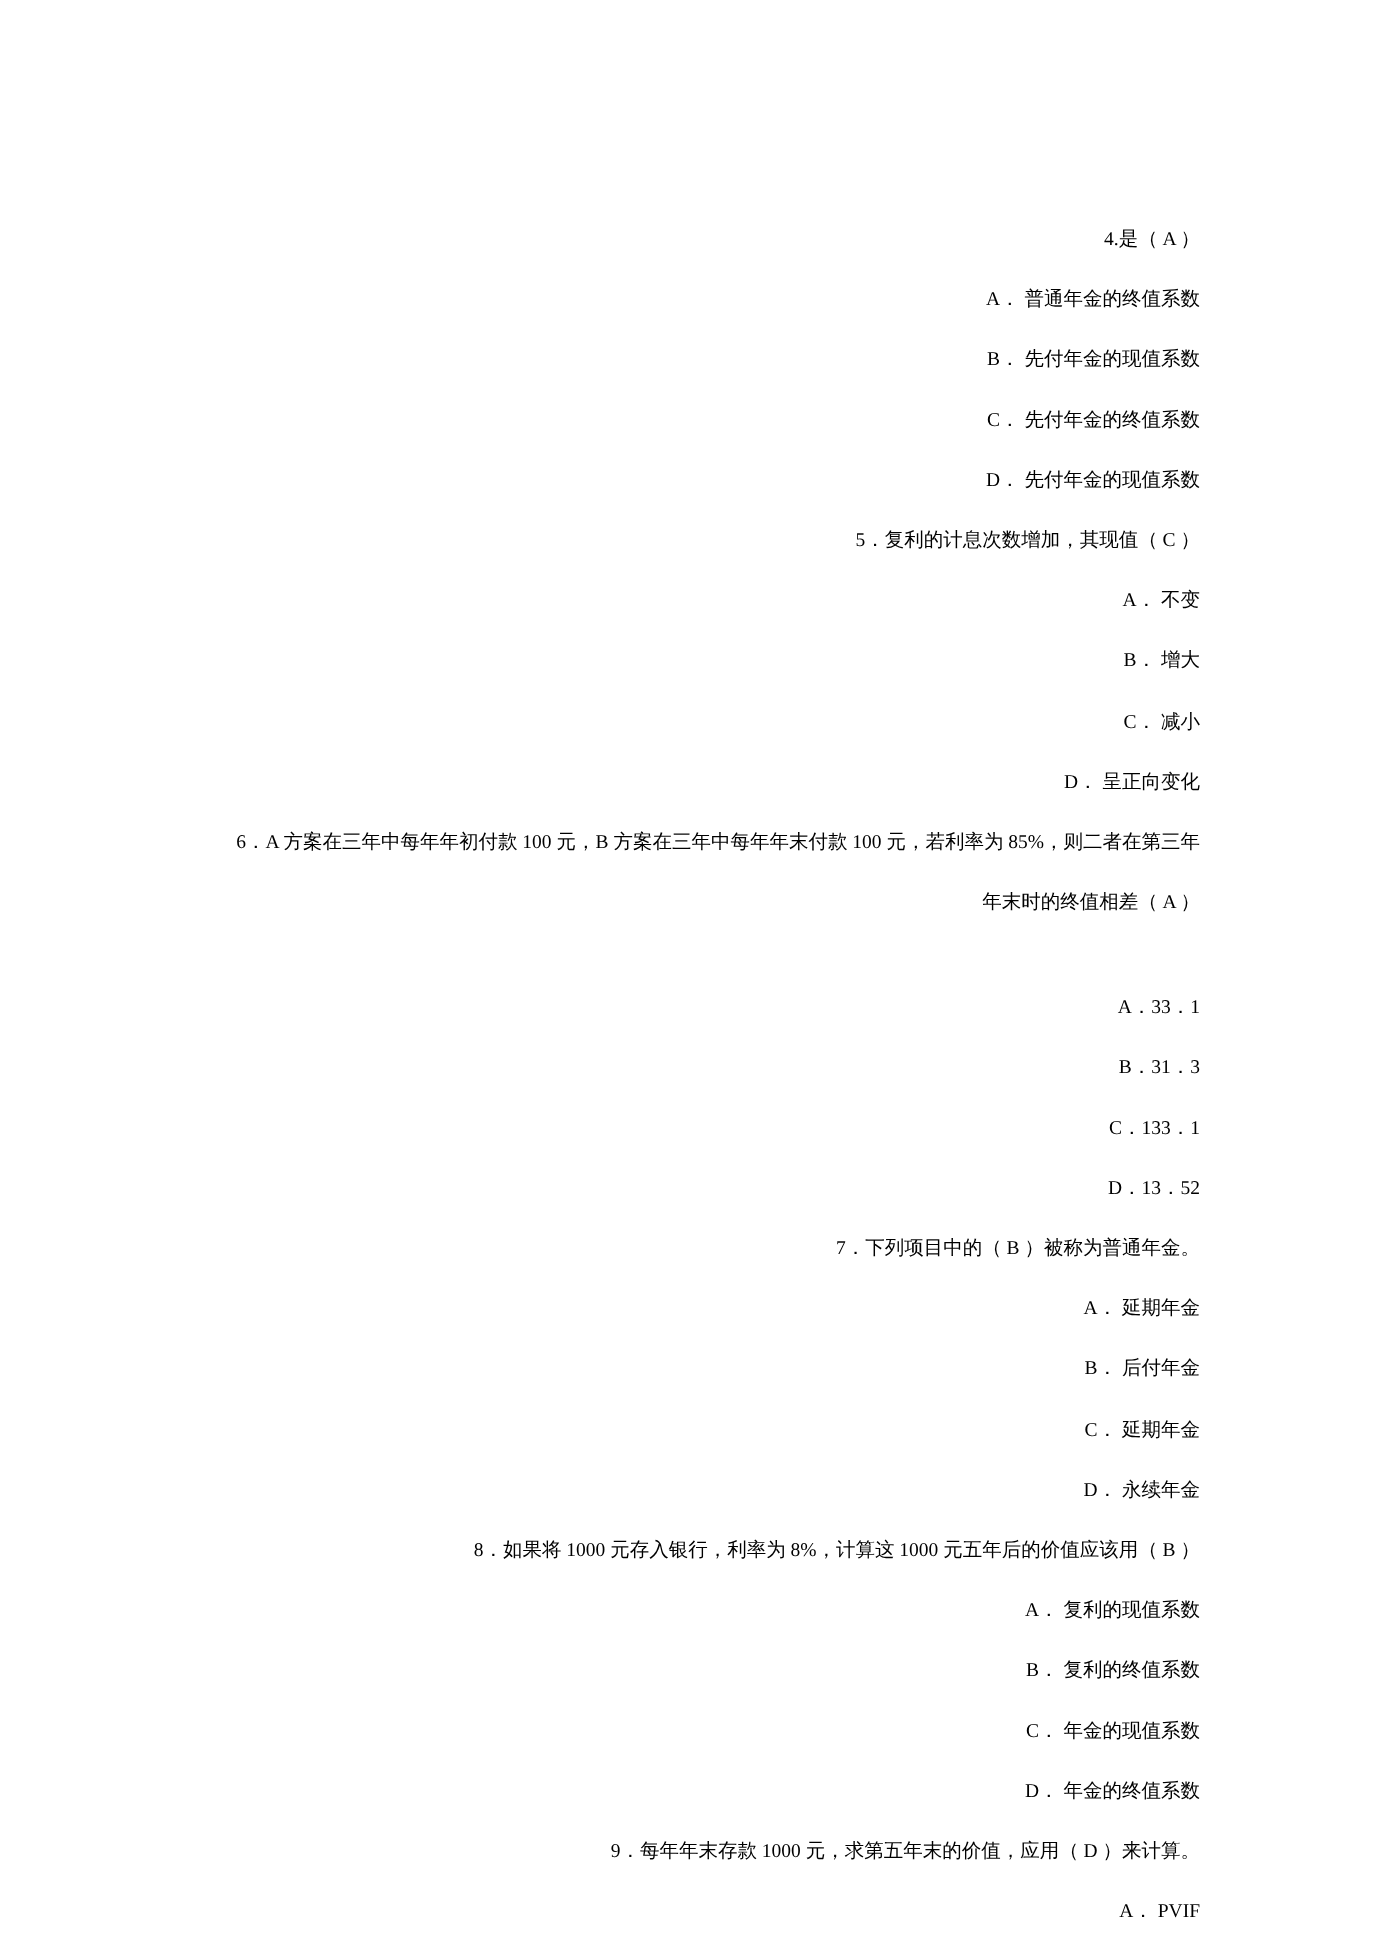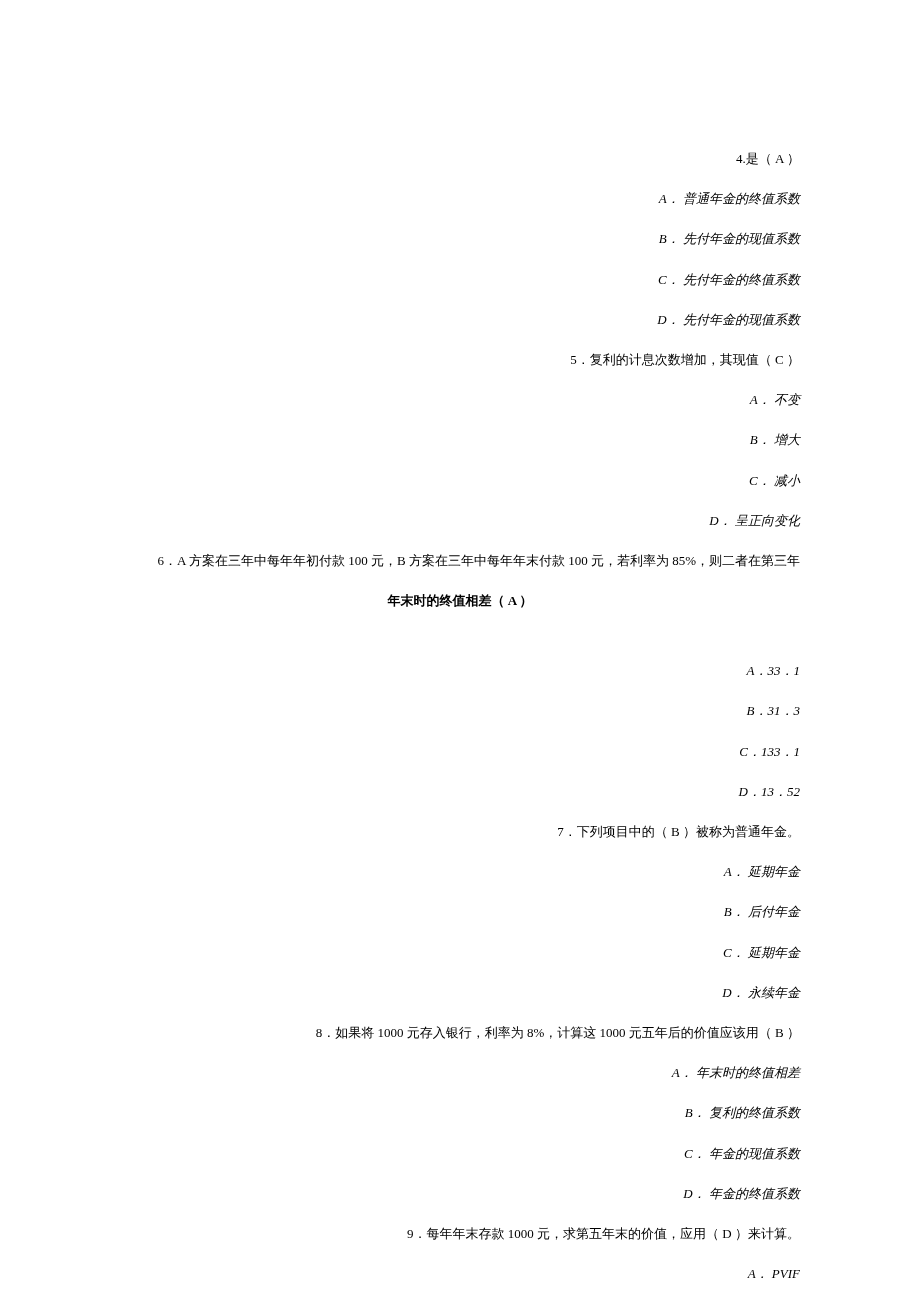--- a/index.html
+++ b/index.html
@@ -15,26 +15,24 @@
       color: #000000;
       padding: 150px 120px 60px 120px;
       line-height: 1.4;
       width: 920px;
     }
     .question-line {
       margin-bottom: 22px;
     }
     .option-line {
       margin-bottom: 22px;
-      font-style: italic;
     }
     .centered {
-      text-align: center;
+      text-align: right;
       margin-bottom: 22px;
-      font-weight: bold;
     }
     .spacer {
       height: 30px;
     }
     .q4-prefix {
       display: inline-block;
       width: 92px;
     }
   </style>
 </head>
@@ -64,19 +62,19 @@
 <div class="option-line">C．133．1</div>
 <div class="option-line">D．13．52</div>
 
 <div class="question-line">7．下列项目中的（ B  ）被称为普通年金。</div>
 <div class="option-line">A．    延期年金</div>
 <div class="option-line">B．    后付年金</div>
 <div class="option-line">C．    延期年金</div>
 <div class="option-line">D．    永续年金</div>
 
 <div class="question-line">8．如果将 1000 元存入银行，利率为 8%，计算这 1000 元五年后的价值应该用（ B  ）</div>
-<div class="option-line">A．    年末时的终值相差</div>
+<div class="option-line">A．    复利的现值系数</div>
 <div class="option-line">B．    复利的终值系数</div>
 <div class="option-line">C．    年金的现值系数</div>
 <div class="option-line">D．    年金的终值系数</div>
 
 <div class="question-line">9．每年年末存款 1000 元，求第五年末的价值，应用（ D  ）来计算。</div>
 <div class="option-line">A．    PVIF</div>
 
 </body></html>

